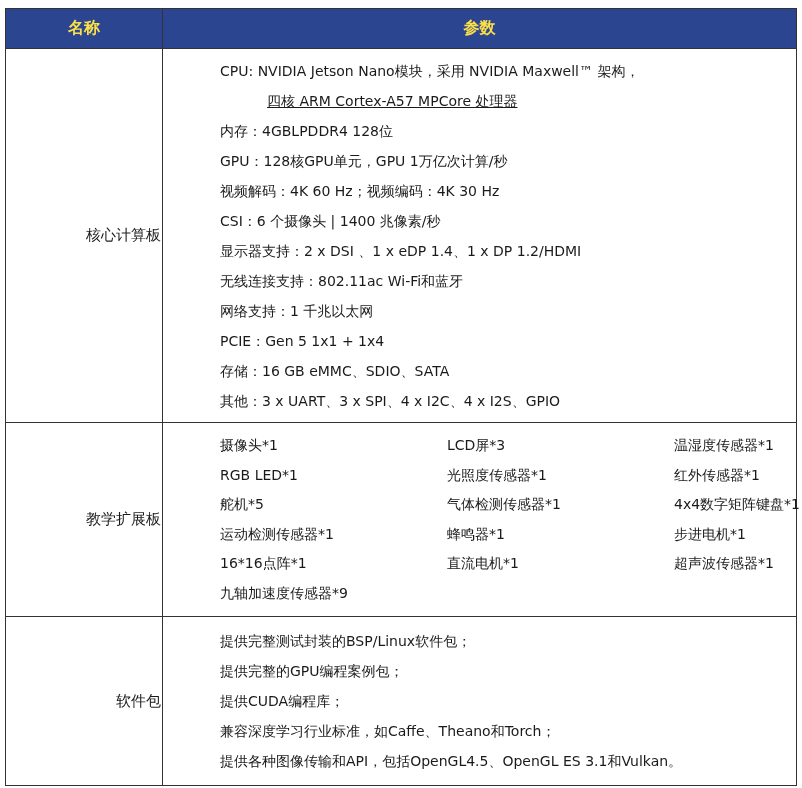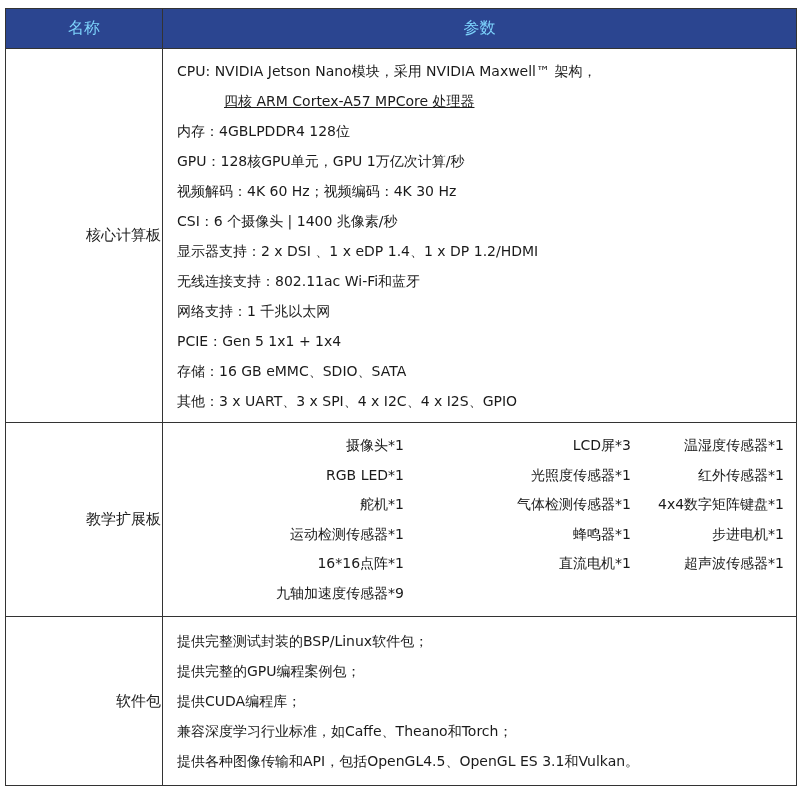--- a/index.html
+++ b/index.html
@@ -1,25 +1,25 @@
 <!DOCTYPE html>
 <html><head>
 <meta charset="utf-8">
 <style>
   html, body { margin:0; padding:0; background:#ffffff; }
   body { width:802px; height:788px; position:relative; font-family:"DejaVu Sans", sans-serif; color:#1a1a1a; }
   table { position:absolute; left:5px; top:8px; width:792px; border-collapse:collapse; table-layout:fixed; }
   th, td { border:1px solid #333; }
-  th { background:#2b4590; color:#7dd3fc; font-weight:normal; font-size:16px; height:37px; }
+  th { background:#2b4590; color:#fde047; font-weight:bold; font-size:16px; height:37px; }
   td.name { text-align:right; font-size:15px; width:154px; }
   td.params { padding:4px 12px 4px 14px; font-size:14px; vertical-align:middle; }
-  .line { height:30px; line-height:30px; white-space:nowrap; }
+  .line { height:30px; line-height:30px; white-space:nowrap;margin-left:43px; }
   .indent { padding-left:47px;text-decoration:underline; }
   .grid { display:grid; grid-template-columns:227px 227px 1fr; }
-  .grid .line { height:29.5px; line-height:29.5px;text-align:right; }
+  .grid .line { height:29.5px; line-height:29.5px; }
 </style>
 </head>
 <body>
 
 <table>
   <thead>
     <tr>
       <th style="width:154px">名称</th>
       <th>参数</th>
     </tr>
@@ -45,21 +45,21 @@
     <tr style="height:194px">
       <td class="name">教学扩展板</td>
       <td class="params">
         <div class="grid">
           <div class="line">摄像头*1</div>
           <div class="line">LCD屏*3</div>
           <div class="line">温湿度传感器*1</div>
           <div class="line">RGB LED*1</div>
           <div class="line">光照度传感器*1</div>
           <div class="line">红外传感器*1</div>
-          <div class="line">舵机*1</div>
+          <div class="line">舵机*5</div>
           <div class="line">气体检测传感器*1</div>
           <div class="line">4x4数字矩阵键盘*1</div>
           <div class="line">运动检测传感器*1</div>
           <div class="line">蜂鸣器*1</div>
           <div class="line">步进电机*1</div>
           <div class="line">16*16点阵*1</div>
           <div class="line">直流电机*1</div>
           <div class="line">超声波传感器*1</div>
           <div class="line">九轴加速度传感器*9</div>
         </div>

